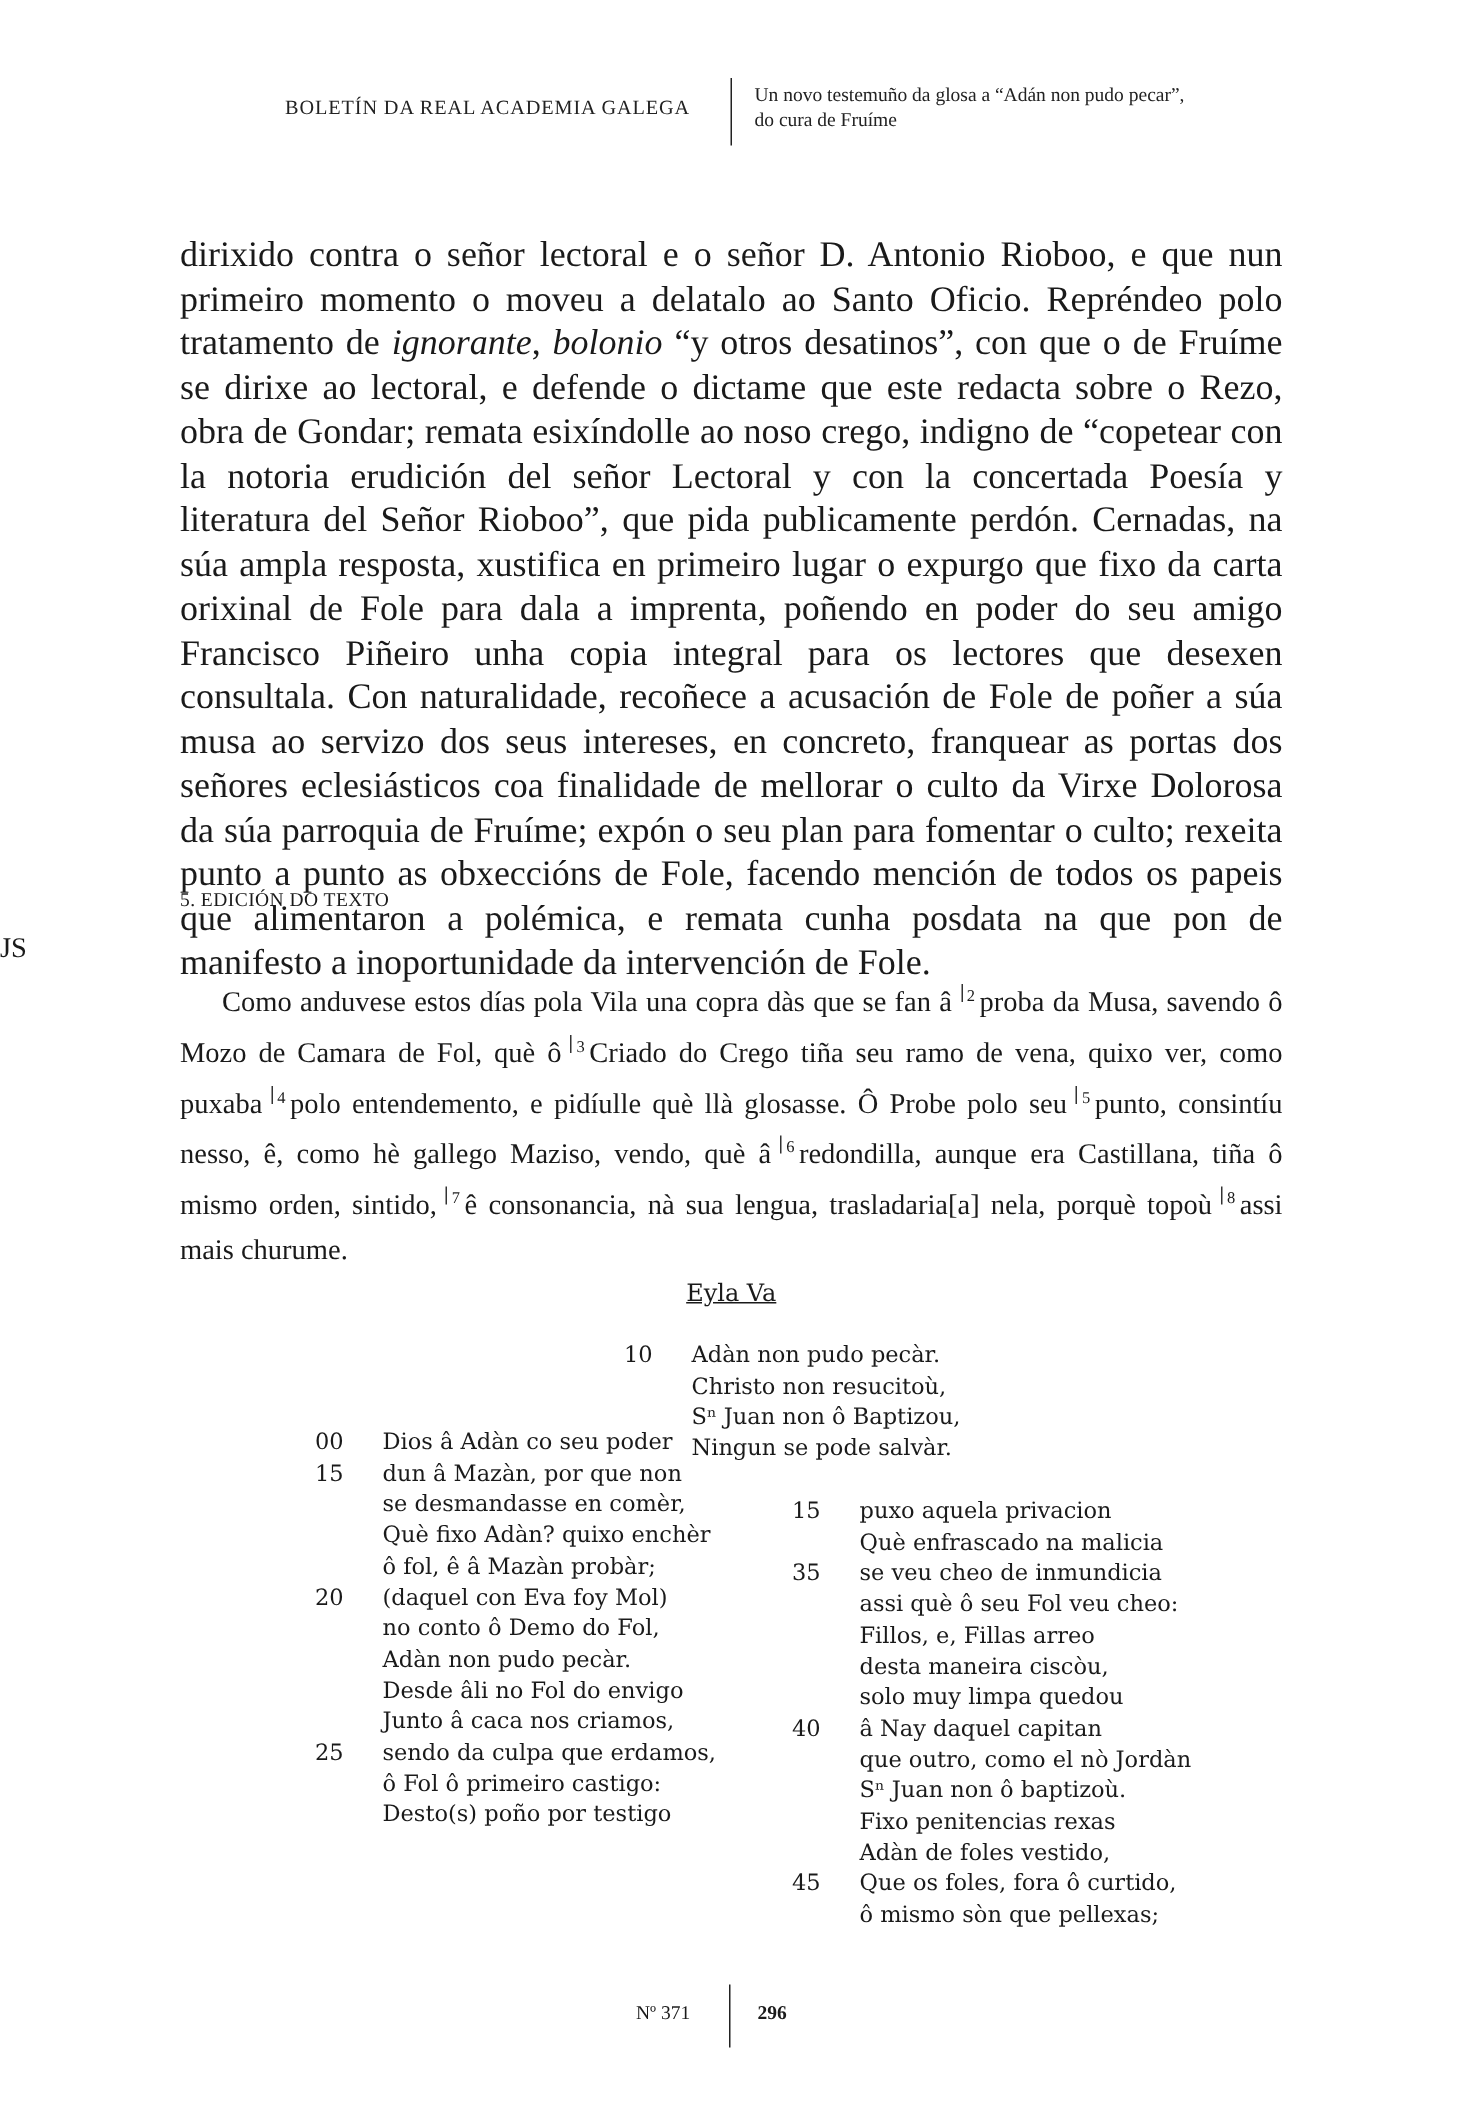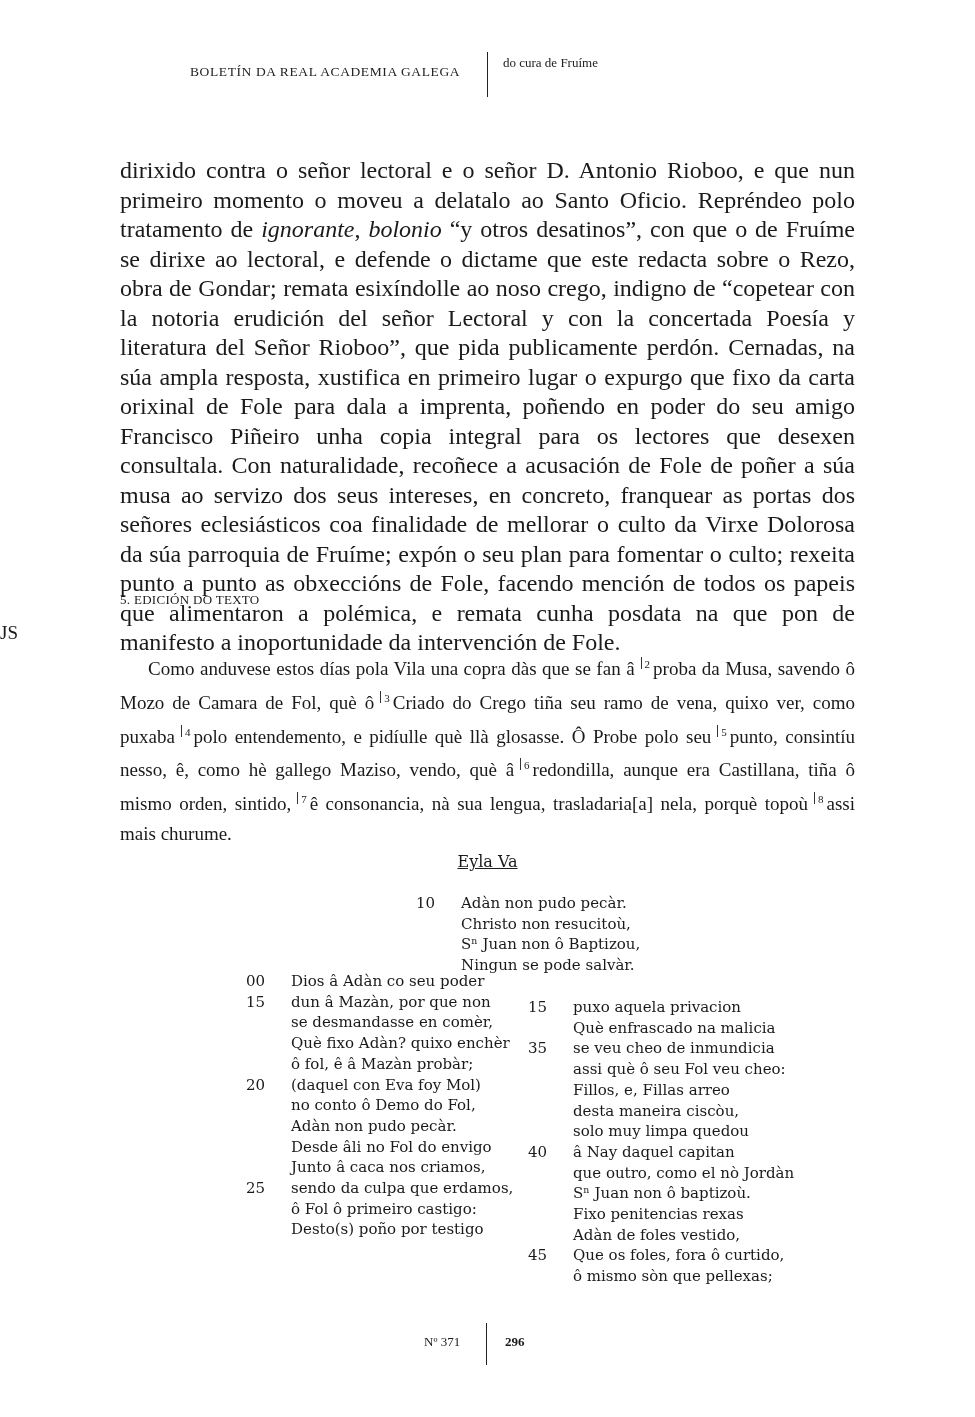--- a/index.html
+++ b/index.html
@@ -39,33 +39,34 @@
     .lm .bar { display: inline-block; width: 1px; height: 12px; background: #333; margin-right: 3px; vertical-align: -1px; }
     .poem-title {
       position: absolute; left: 0; width: 975px; top: 852px; text-align: center;
       font-size: 16px; text-decoration: underline; font-family: "DejaVu Serif", serif;
     }
     .verse { font-family: "DejaVu Serif", serif; font-size: 15px; line-height: 20.7px; color: #1a1a1a; }
     .stanza { position: absolute; }
     .stanza .row { display: flex; white-space: nowrap; }
     .stanza .num { width: 45px; flex: 0 0 45px; }
     .estribillo { left: 368px; top: 893px; margin-left: 48px; }
-    .col-left { left: 210px; top: 971px; margin-left: 36px; }
+    .col-left { left: 210px; top: 951px; }
     .col-right { left: 528px; top: 997px; }
     .footer-left { position: absolute; left: 424px; top: 1334px; font-size: 13px; }
     .footer-rule { position: absolute; left: 486px; top: 1323px; width: 1px; height: 42px; background: #222; }
     .footer-right { position: absolute; left: 505px; top: 1334px; font-size: 13px; font-weight: bold; }
   </style>
 </head>
 <body>
 
 <div>
   <div class="header-left">BOLETÍN DA REAL ACADEMIA GALEGA</div>
   <div class="header-rule"></div>
   <div class="header-right">
+    <div>Un novo testemuño da glosa a “Adán non pudo pecar”,</div>
     <div>do cura de Fruíme</div>
   </div>
 </div>
 
 <div class="body-text">
   <p><span>dirixido contra o señor lectoral e o señor D. Antonio Rioboo, e que nun primeiro momento o moveu a delatalo ao Santo Oficio. Repréndeo polo tratamento de </span><em>ignorante</em><span>, </span><em>bolonio</em><span> “y otros desatinos”, con que o de Fruíme se dirixe ao lectoral, e defende o dictame que este redacta sobre o Rezo, obra de Gondar; remata esixíndolle ao noso crego, indigno de “copetear con la notoria erudición del señor Lectoral y con la concertada Poesía y literatura del Señor Rioboo”, que pida publicamente perdón. Cernadas, na súa ampla resposta, xustifica en primeiro lugar o expurgo que fixo da carta orixinal de Fole para dala a imprenta, poñendo en poder do seu amigo Francisco Piñeiro unha copia integral para os lectores que desexen consultala. Con naturalidade, recoñece a acusación de Fole de poñer a súa musa ao servizo dos seus intereses, en concreto, franquear as portas dos señores eclesiásticos coa finalidade de mellorar o culto da Virxe Dolorosa da súa parroquia de Fruíme; expón o seu plan para fomentar o culto; rexeita punto a punto as obxeccións de Fole, facendo mención de todos os papeis que alimentaron a polémica, e remata cunha posdata na que pon de manifesto a inoportunidade da intervención de Fole.</span></p>
 </div>
 
 <div class="section-heading">5. EDICIÓN DO TEXTO</div>
 <div class="js-mark">JS</div>

